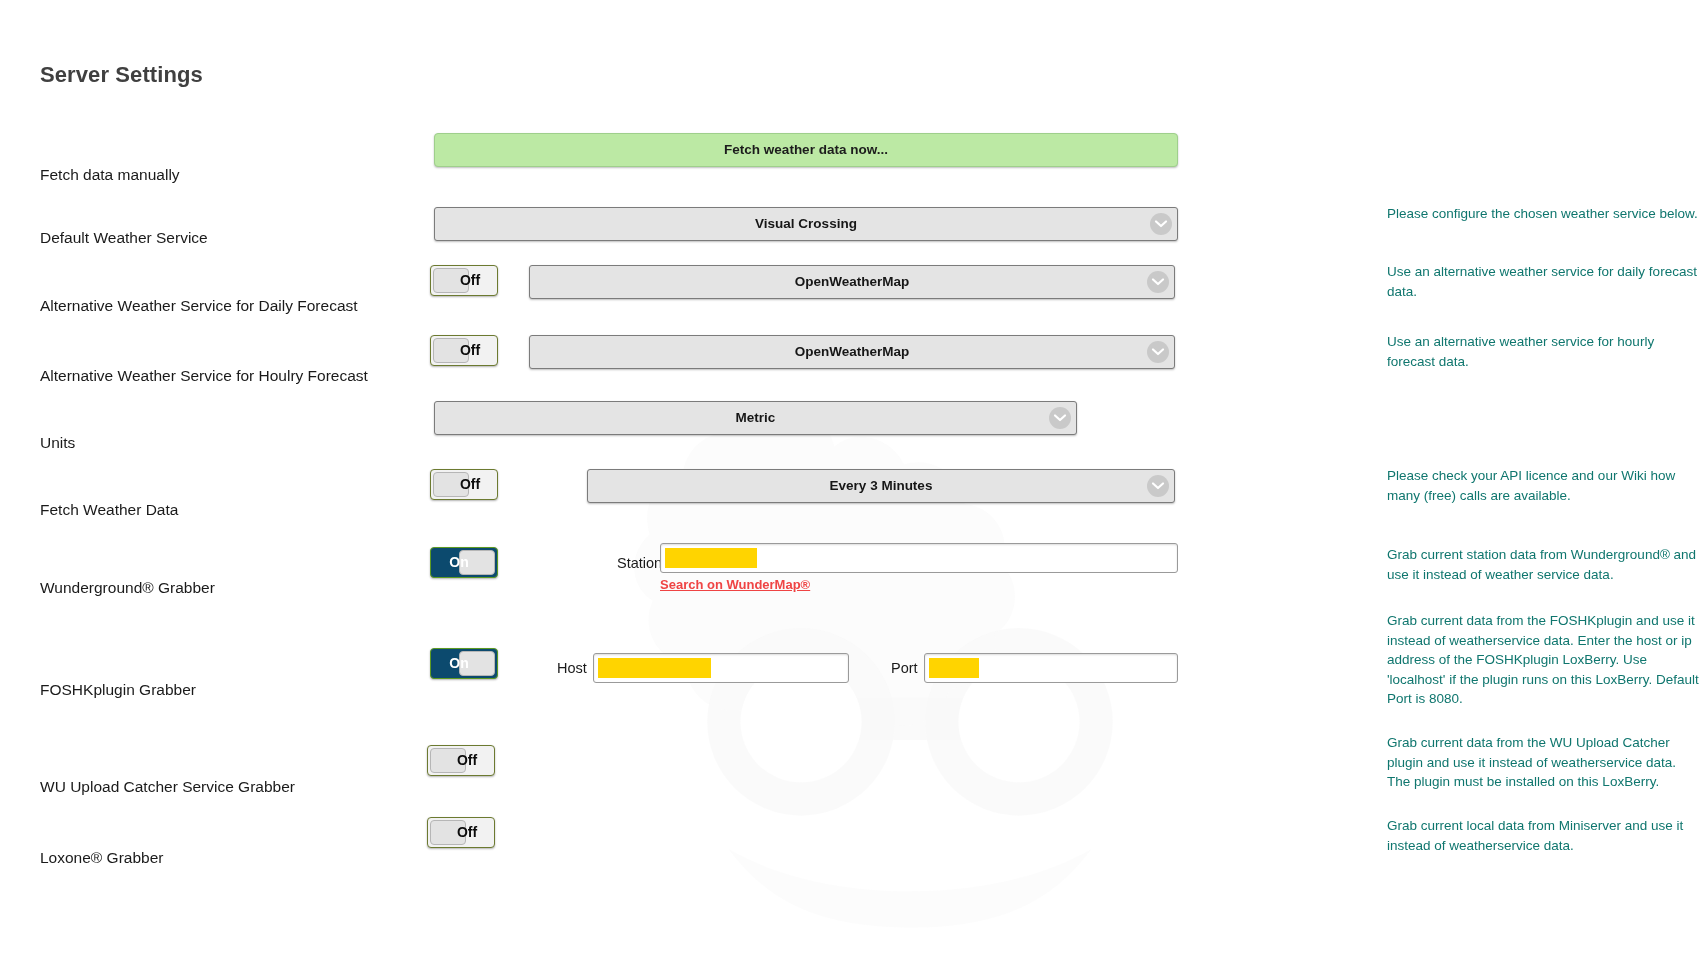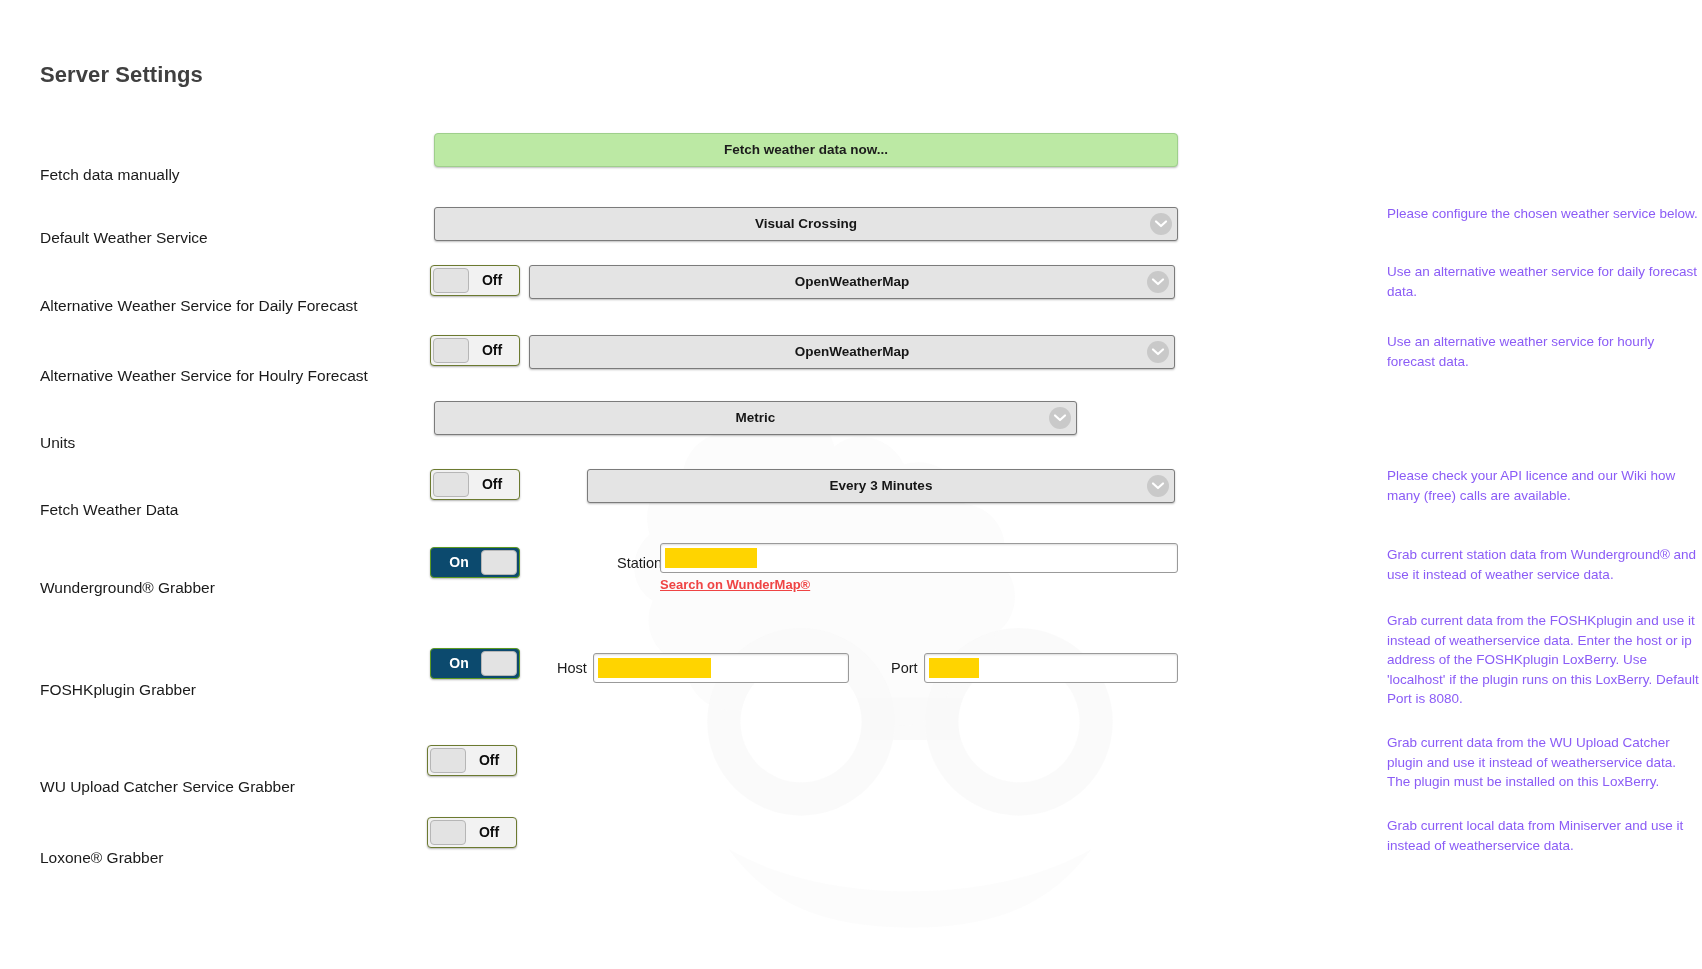--- a/index.html
+++ b/index.html
@@ -43,21 +43,21 @@
     font-size: 15.5px;
     color: #1a1a1a;
     line-height: 19px;
     margin-top: 27px;
   }
   .row-help {
     position: absolute;
     left: 1387px;
     width: 315px;
     font-size: 13.5px;
-    color: #8b5cf6;
+    color: #0f766e;
     line-height: 19.5px;
   }
 
   
   .btn-green {
     position: absolute;
     background: #bce9a4;
     border: 1px solid #9fcf8c;
     border-radius: 4px;
     height: 34px;
@@ -92,21 +92,21 @@
     width: 22px; height: 22px;
     border-radius: 50%;
     background: #c9c9c9;
   }
   .sel .chev svg { position: absolute; left: 4px; top: 5px; }
 
   
   .flip {
     position: absolute;
     height: 31px;
-    width: 90px;
+    width: 68px;
     border-radius: 4px;
     border: 1px solid #6c7a30;
     box-shadow: 0 1px 2px rgba(0,0,0,.3);
     cursor: pointer;
     overflow: hidden;
   }
   .flip .knob {
     position: absolute;
     top: 2px;
     width: 36px; height: 25px;

